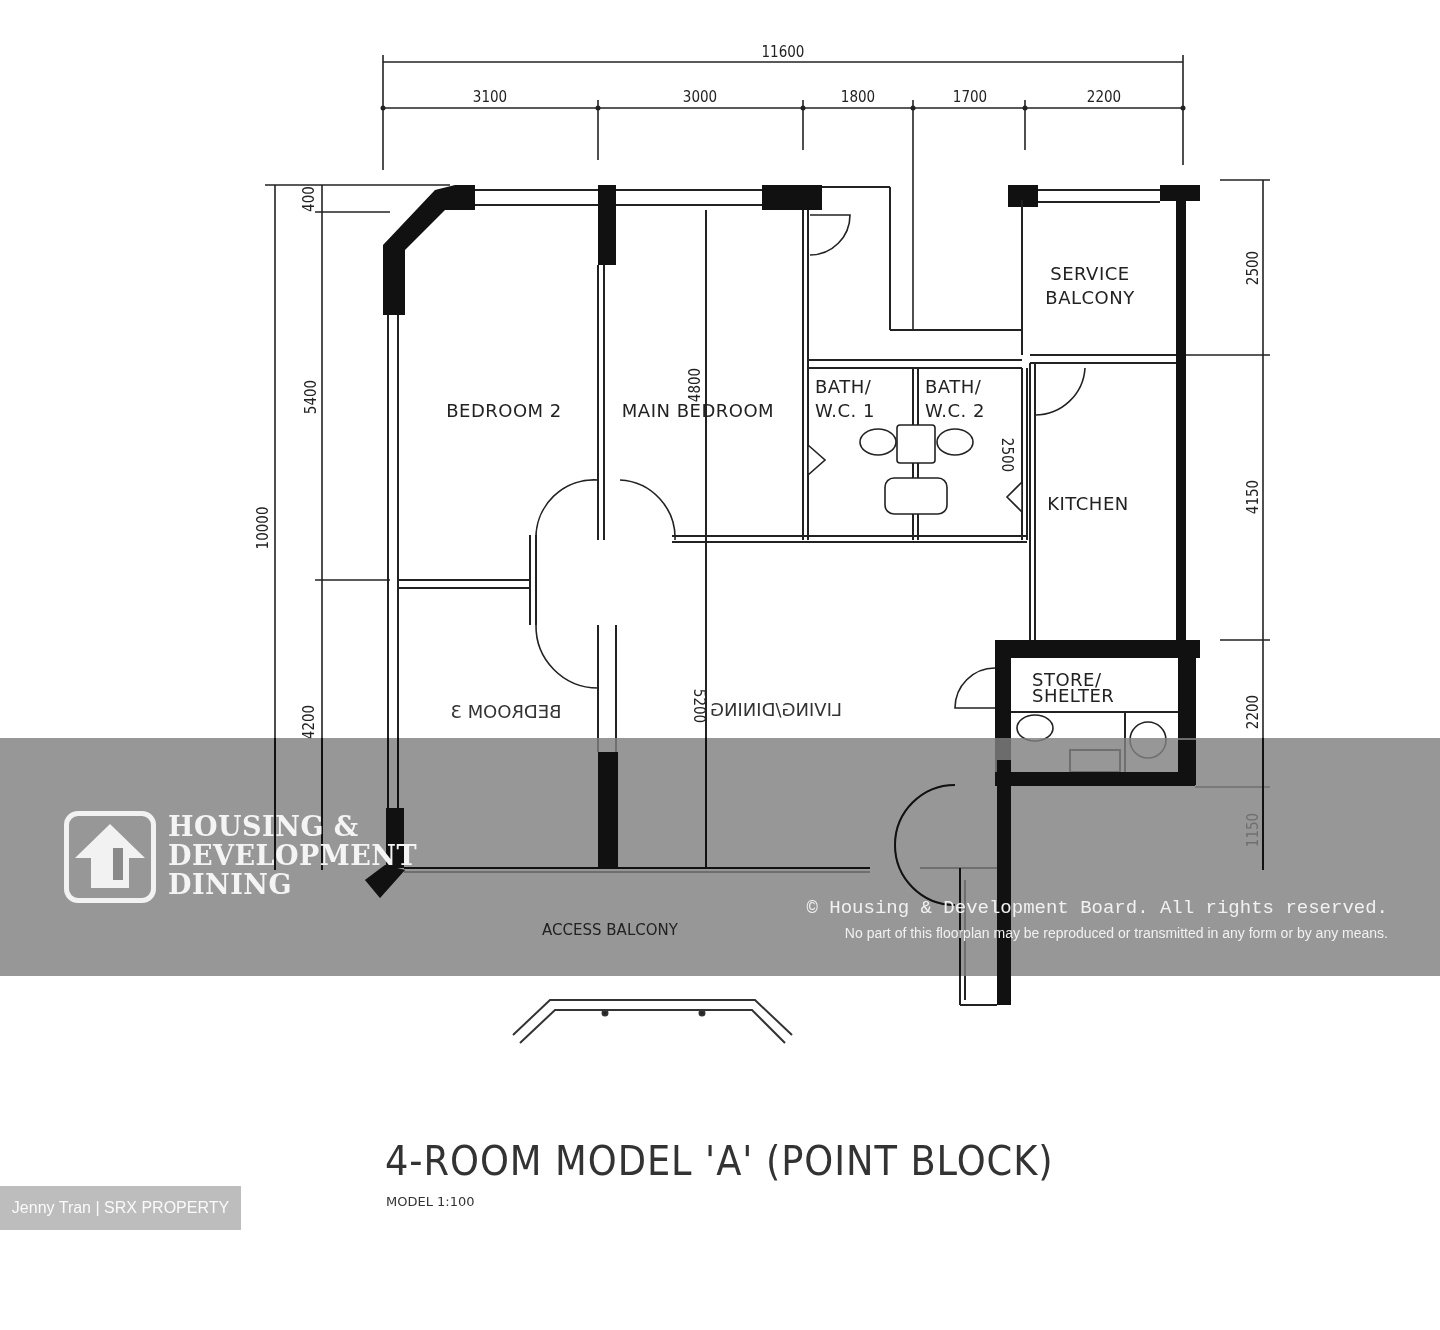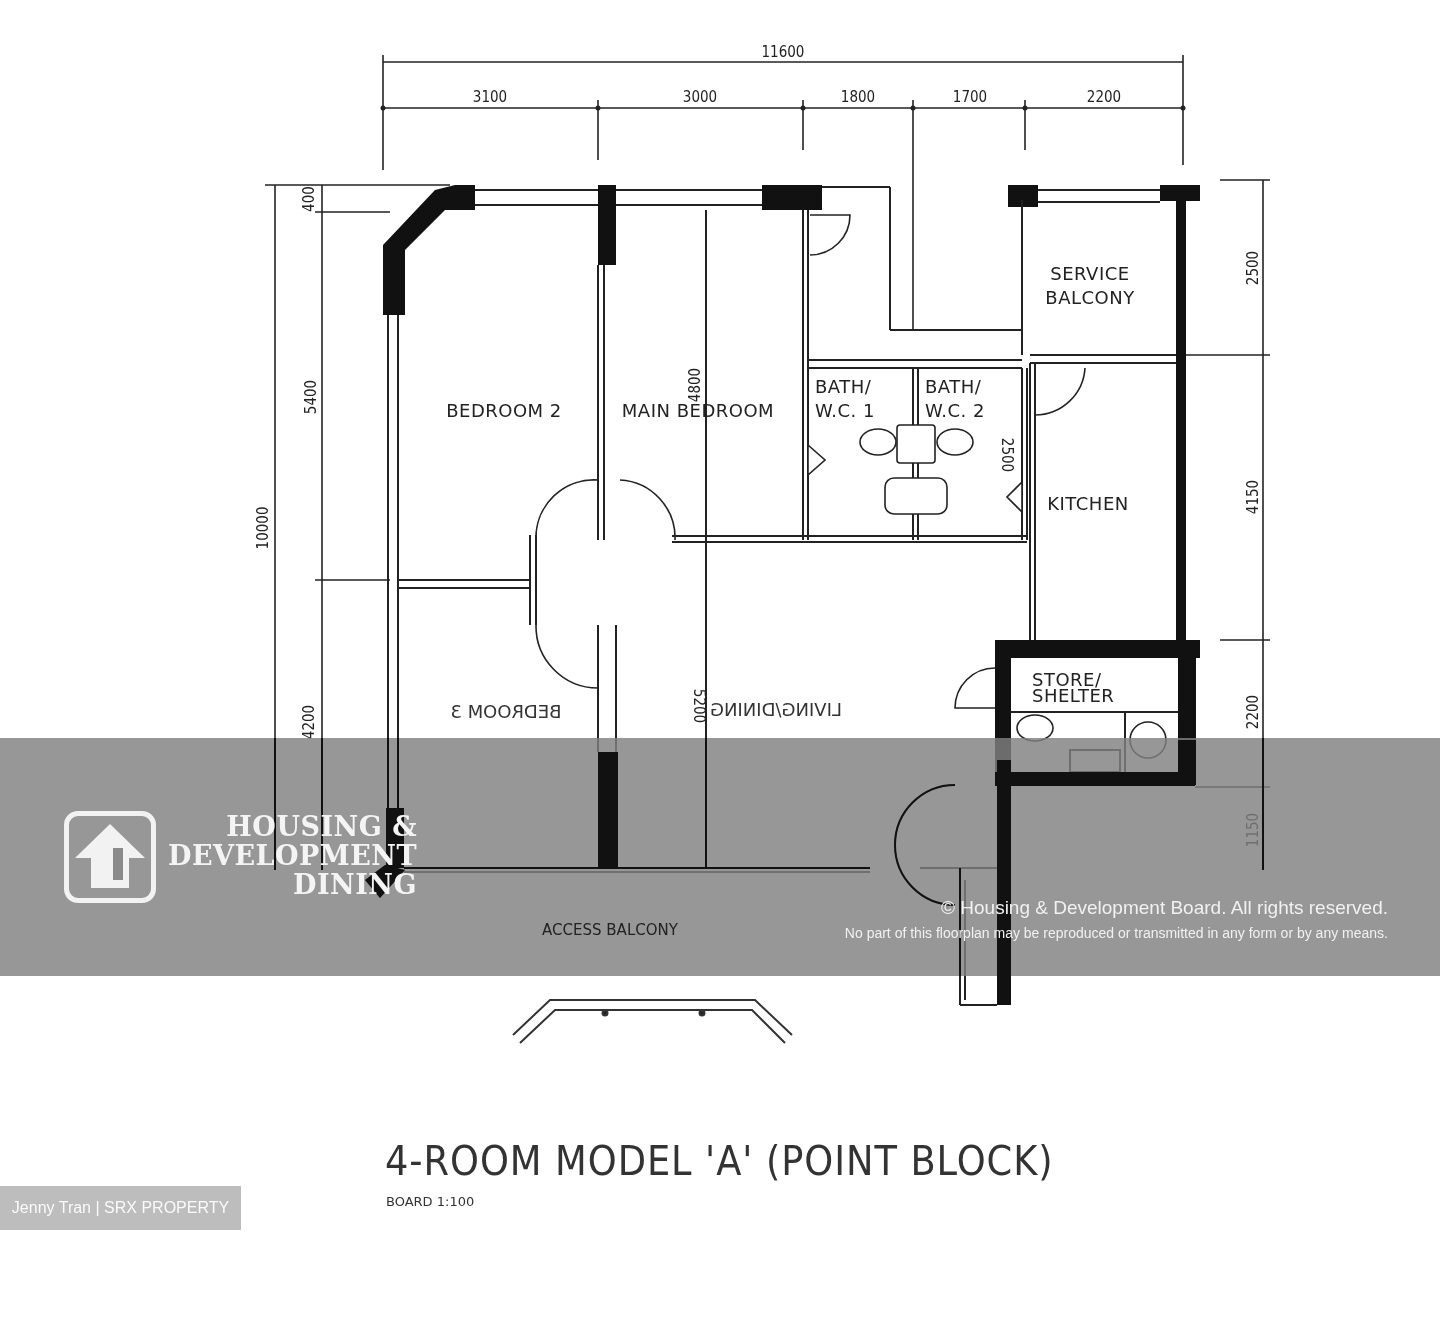--- a/index.html
+++ b/index.html
@@ -4,22 +4,22 @@
 <style>
   html, body { margin:0; padding:0; background:#ffffff; }
   body { width:1440px; height:1330px; position:relative; overflow:hidden; font-family:"Liberation Sans", sans-serif; }
   #plan { position:absolute; left:0; top:0; width:1440px; height:1330px; }
   .dimtxt { font-family:"DejaVu Sans Condensed","DejaVu Sans", sans-serif; font-size:15px; fill:#222; }
   .roomtxt { font-family:"DejaVu Sans", sans-serif; font-size:18px; fill:#222; letter-spacing:0.5px; }
   .mirror { font-family:"DejaVu Sans", sans-serif; font-size:18px; fill:#333; }
   .band { position:absolute; left:0; top:738px; width:1440px; height:238px; background:rgba(128,128,128,0.82); }
   .logo { position:absolute; left:64px; top:811px; width:92px; height:92px; border:5px solid #f2f2f2; border-radius:14px; box-sizing:border-box; }
   .logo svg { position:absolute; left:0; top:0; }
-  .brand { position:absolute; left:168px; top:812px; color:#f4f4f4; font-family:"DejaVu Serif", serif; font-weight:bold; font-size:27px; line-height:29px; letter-spacing:0.5px;text-align:right; }
-  .copy1 { position:absolute; right:52px; top:897px; color:#f1f1f1; font-size:19px; }
+  .brand { position:absolute; left:168px; top:812px; color:#f4f4f4; font-family:"DejaVu Serif", serif; font-weight:bold; font-size:27px; line-height:29px; letter-spacing:0.5px; }
+  .copy1 { position:absolute; right:52px; top:897px; color:#f1f1f1; font-size:19px;font-family:Liberation Mono, monospace; }
   .copy2 { position:absolute; right:52px; top:925px; color:#f1f1f1; font-size:14px; }
   .title { position:absolute; left:385px; top:1138px; font-family:"DejaVu Sans", sans-serif; font-size:40px; color:#333; letter-spacing:1px; font-weight:normal; transform:scaleX(0.92); transform-origin:left; }
   .scale { position:absolute; left:386px; top:1194px; font-family:"DejaVu Sans", sans-serif; font-size:13px; color:#333; }
   .credit { position:absolute; left:0; top:1186px; width:241px; height:44px; background:#bdbdbd; color:#fafafa; font-size:16px; line-height:44px; text-align:center; }
 </style>
 </head>
 <body>
 
 <svg id="plan" viewBox="0 0 1440 1330" xmlns="http://www.w3.org/2000/svg">
 
@@ -232,15 +232,15 @@
 </div>
 <div class="brand">
   <div>HOUSING &amp;</div>
   <div>DEVELOPMENT</div>
   <div>DINING</div>
 </div>
 <div class="copy1">© Housing &amp; Development Board. All rights reserved.</div>
 <div class="copy2">No part of this floorplan may be reproduced or transmitted in any form or by any means.</div>
 
 <div class="title">4-ROOM   MODEL 'A' (POINT BLOCK)</div>
-<div class="scale">BOARD   1:100</div>
+<div class="scale">MODEL   1:100</div>
 
 <div class="credit">Jenny Tran | SRX PROPERTY</div>
 
 </body></html>

